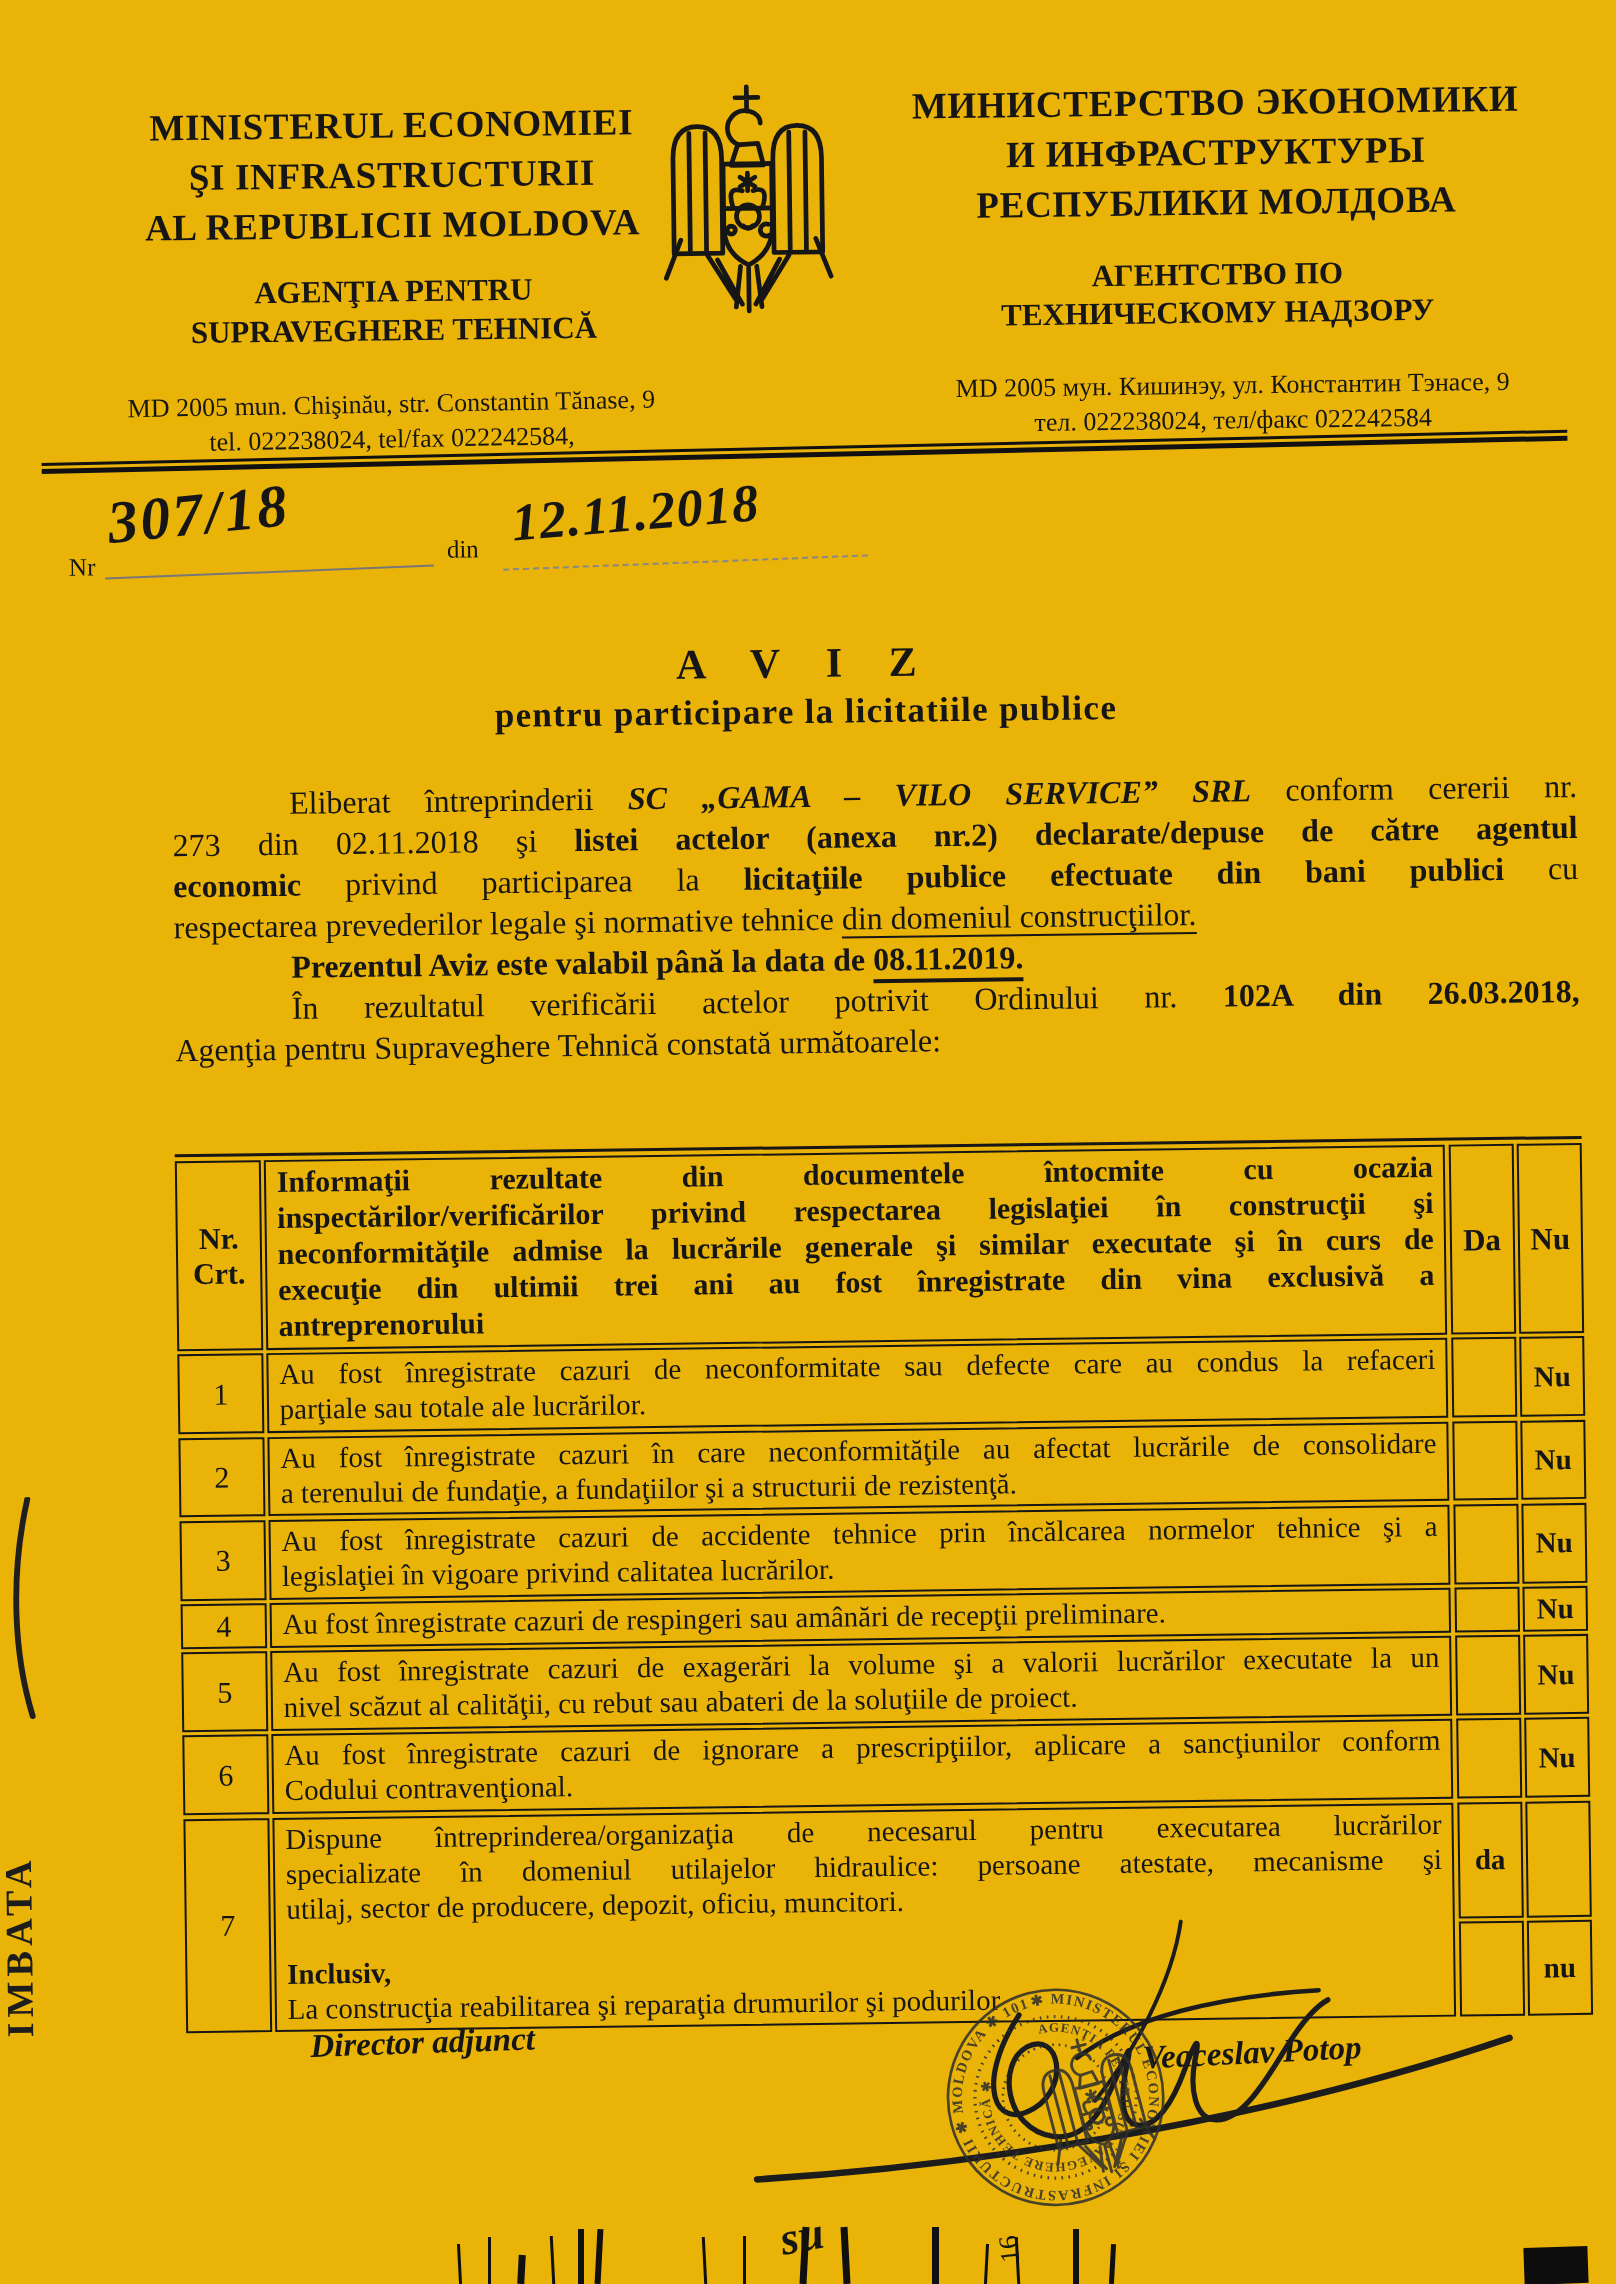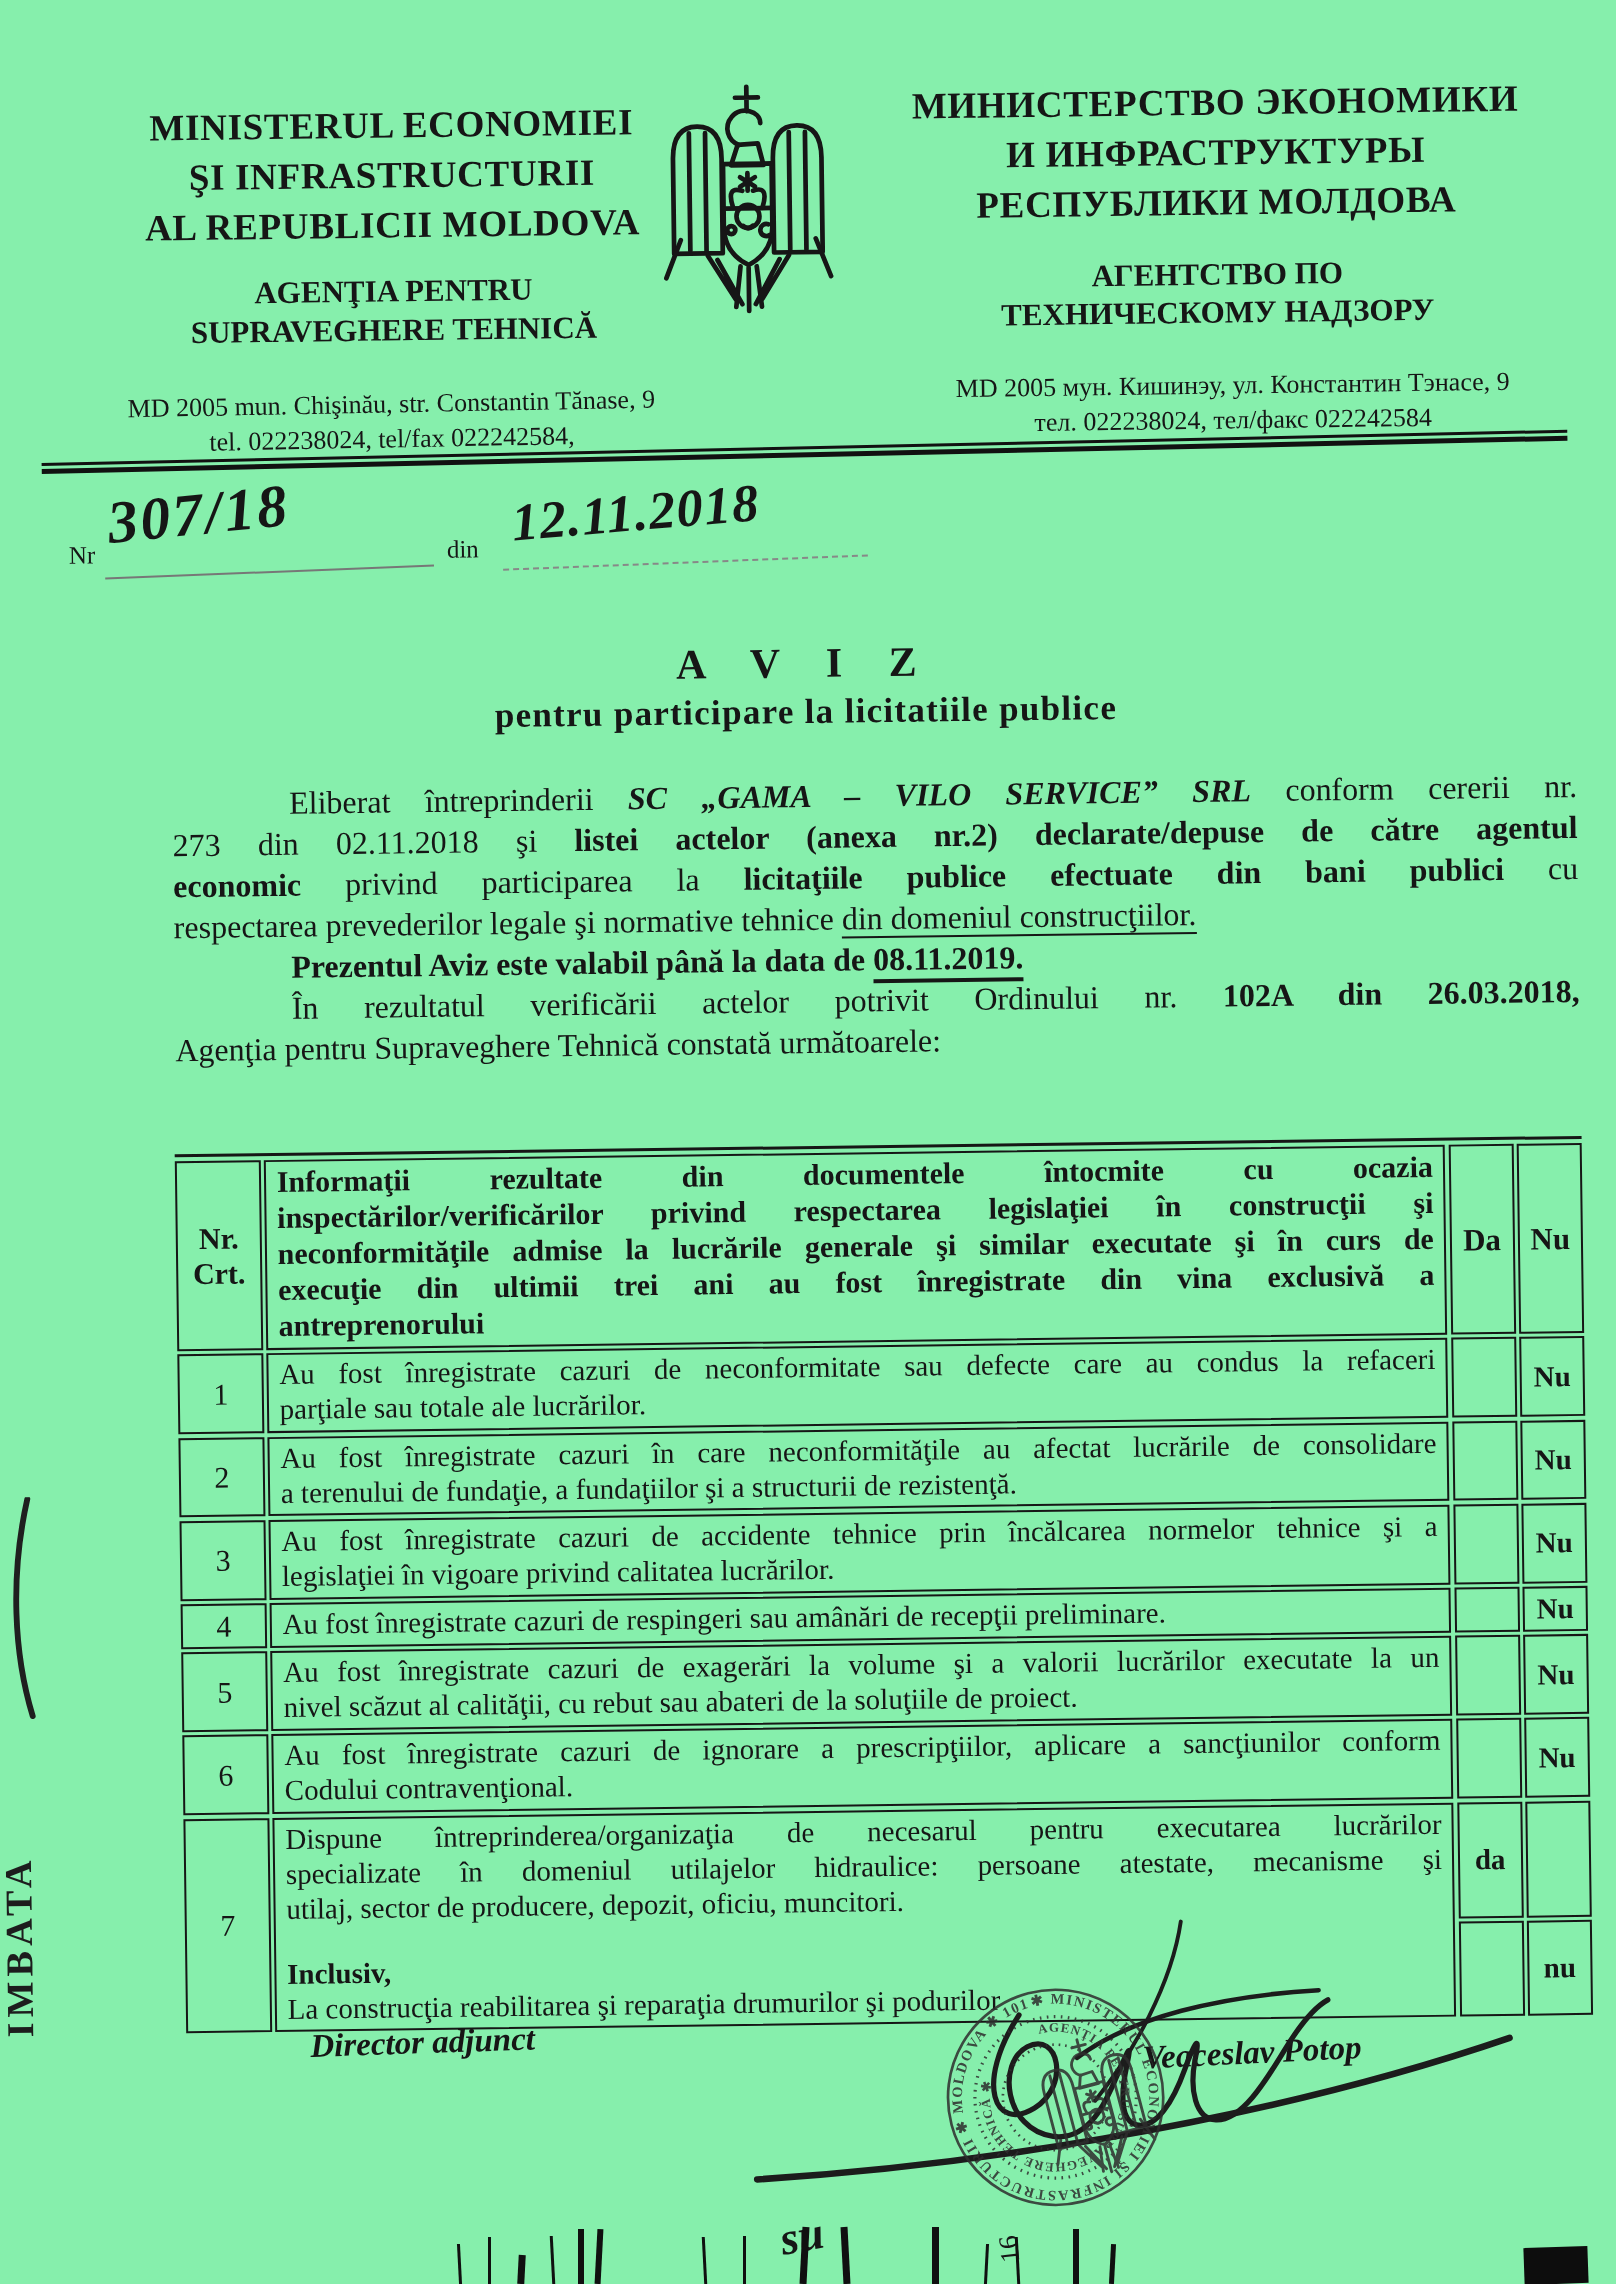--- a/index.html
+++ b/index.html
@@ -1,17 +1,17 @@
 <!DOCTYPE html>
 <html style="font-size:10.4px"><head>
 <meta charset="utf-8">
 <title>AVIZ — scanned document</title>
 <style>
   html,body{margin:0;padding:0;background:#ffffff;}
-  .sheet{position:relative;width:1616px;height:2284px;background:#86efac;overflow:hidden;
+  .sheet{position:relative;width:1616px;height:2284px;background:#eab308;overflow:hidden;
          font-family:"Liberation Serif","DejaVu Serif",serif;color:#161616;}
   .tilt{position:absolute;inset:0;transform:rotate(-0.75deg);transform-origin:50% 38%;}
 
   
   .hblock{position:absolute;text-align:center;font-weight:bold;}
   .hl-min{left:60px;top:95px;width:682px;font-size:37px;line-height:50px;letter-spacing:0.7px;}
   .hr-min{left:879px;top:83px;width:692px;font-size:37px;line-height:50px;letter-spacing:0.7px;}
   .hl-ag{left:60px;top:266px;width:682px;font-size:31px;line-height:39px;}
   .hr-ag{left:879px;top:261px;width:692px;font-size:31px;line-height:38px;}
   .addr{position:absolute;text-align:center;font-size:26px;line-height:35px;font-weight:normal;}
@@ -19,21 +19,21 @@
   .addr-r{left:887px;top:373px;width:704px;}
   .emblem{position:absolute;left:668px;top:82px;width:177px;height:243px;color:#161616;}
 
   .divider{position:absolute;left:47px;top:453px;width:1526px;transform:rotate(-0.5deg);transform-origin:0 50%;}
   .divider .thin{height:2.6px;background:#111;}
   .divider .gap{height:3.3px;}
   .divider .thick{height:5.2px;background:#111;}
 
   
   .refrow{position:absolute;left:73px;top:484px;width:913px;height:143px;font-size:25px;}
-  .ref-label{position:absolute;left:0;top:48px;}
+  .ref-label{position:absolute;left:0;top:60px;}
   .ref-num{position:absolute;left:39px;top:-11.7px;font-size:60px;font-style:italic;font-weight:bold;
            transform:rotate(-5deg);letter-spacing:2.6px;}
   .ref-din{position:absolute;left:378px;top:47px;}
   .ref-date{position:absolute;left:443px;top:-3.9px;font-size:53px;font-style:italic;font-weight:bold;
             transform:rotate(-4deg);letter-spacing:1.3px;}
   .ref-ul1{position:absolute;left:36px;top:80px;width:329px;border-bottom:2px solid #777;transform:rotate(-1.5deg);}
   .ref-ul2{position:absolute;left:434px;top:76px;width:365px;border-bottom:2px dashed #888;transform:rotate(-1.5deg);}
 
   
   .title{position:absolute;left:0;top:639px;width:1616px;text-align:center;font-weight:bold;

